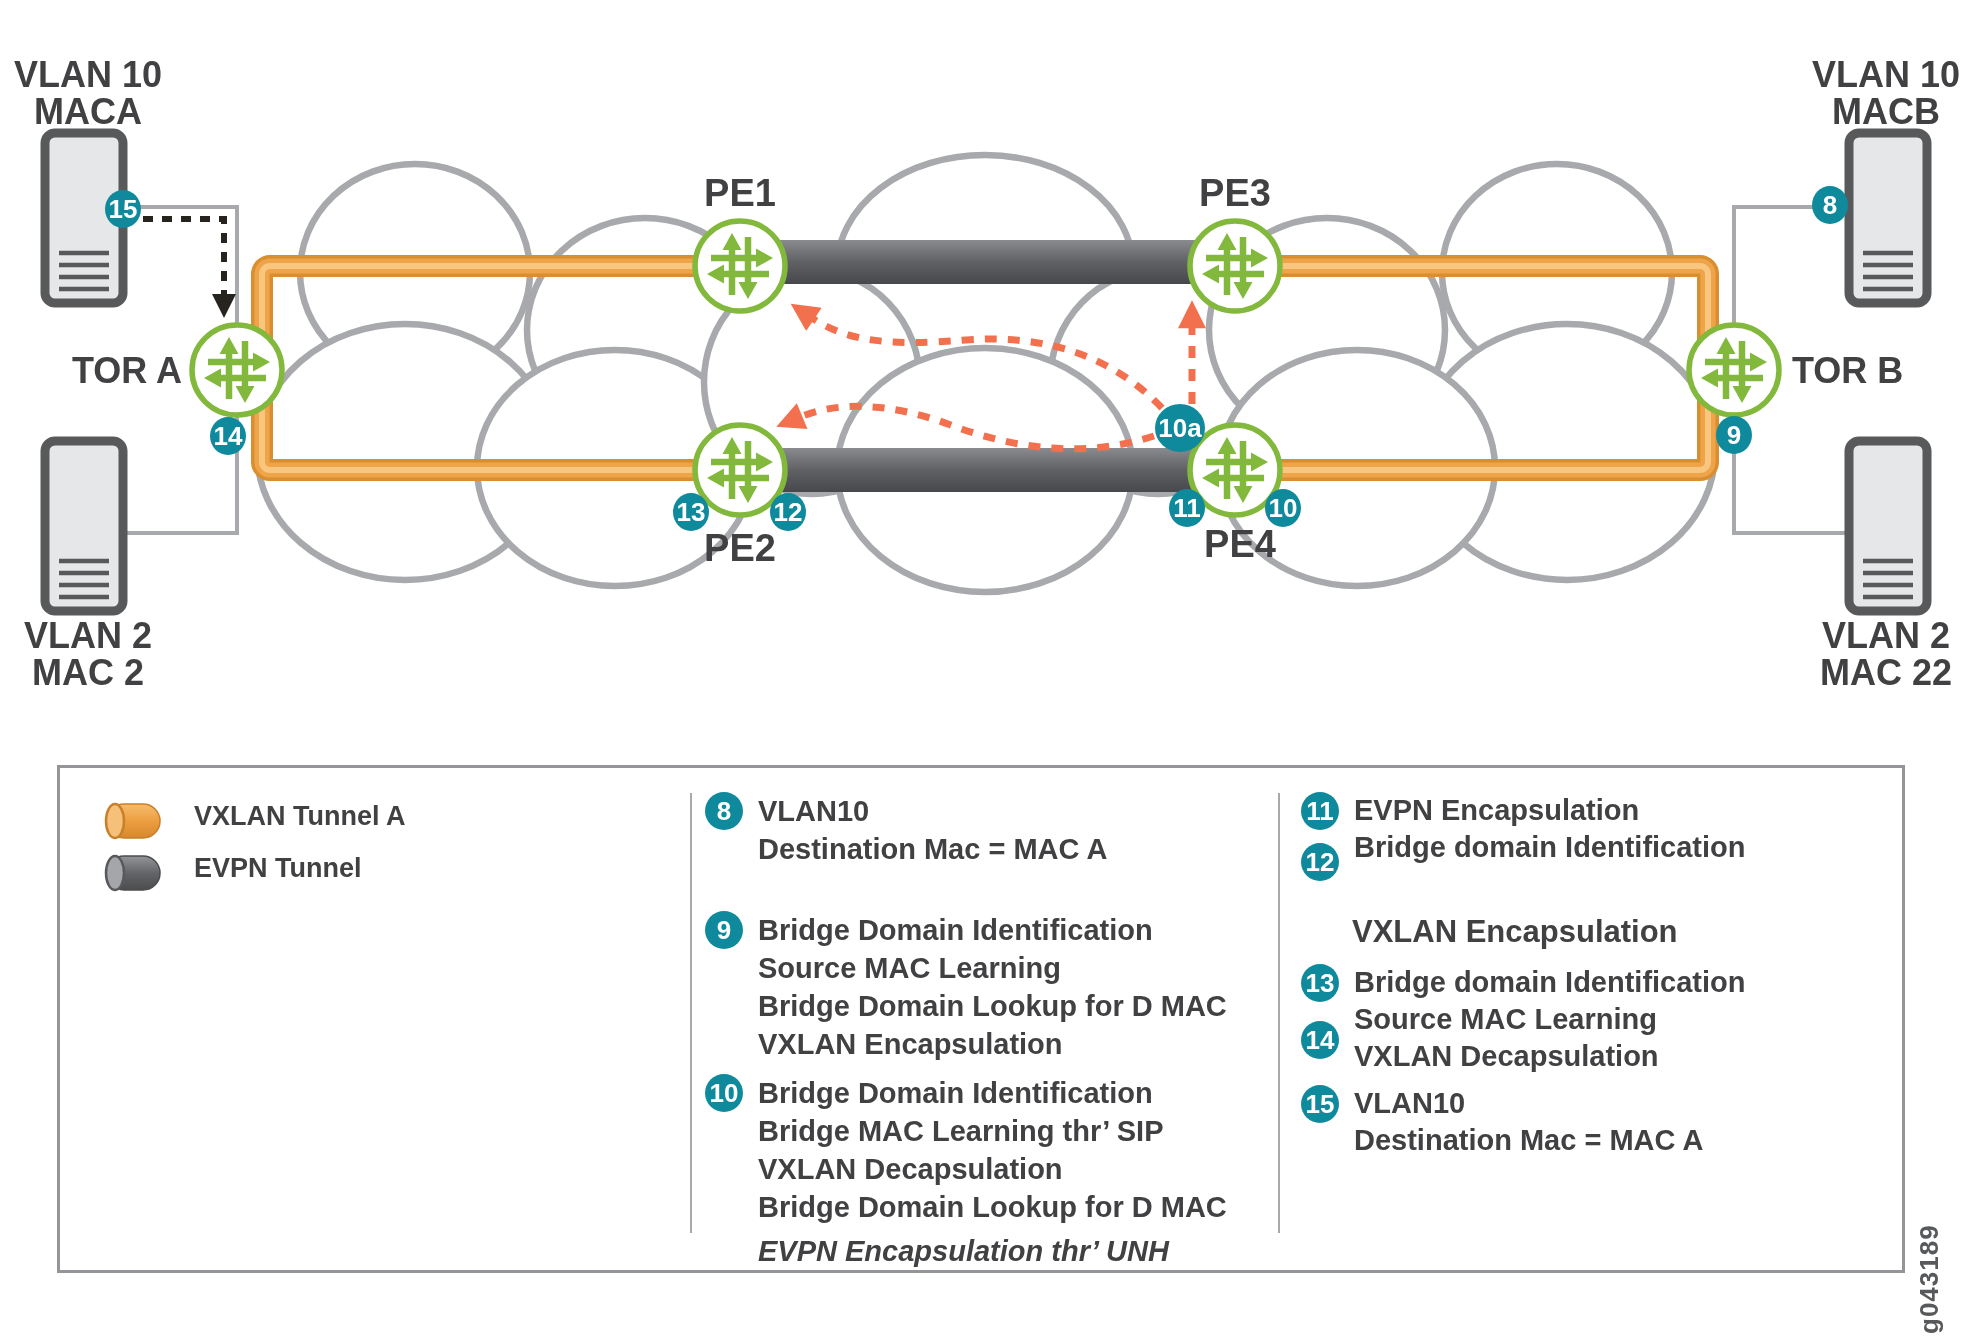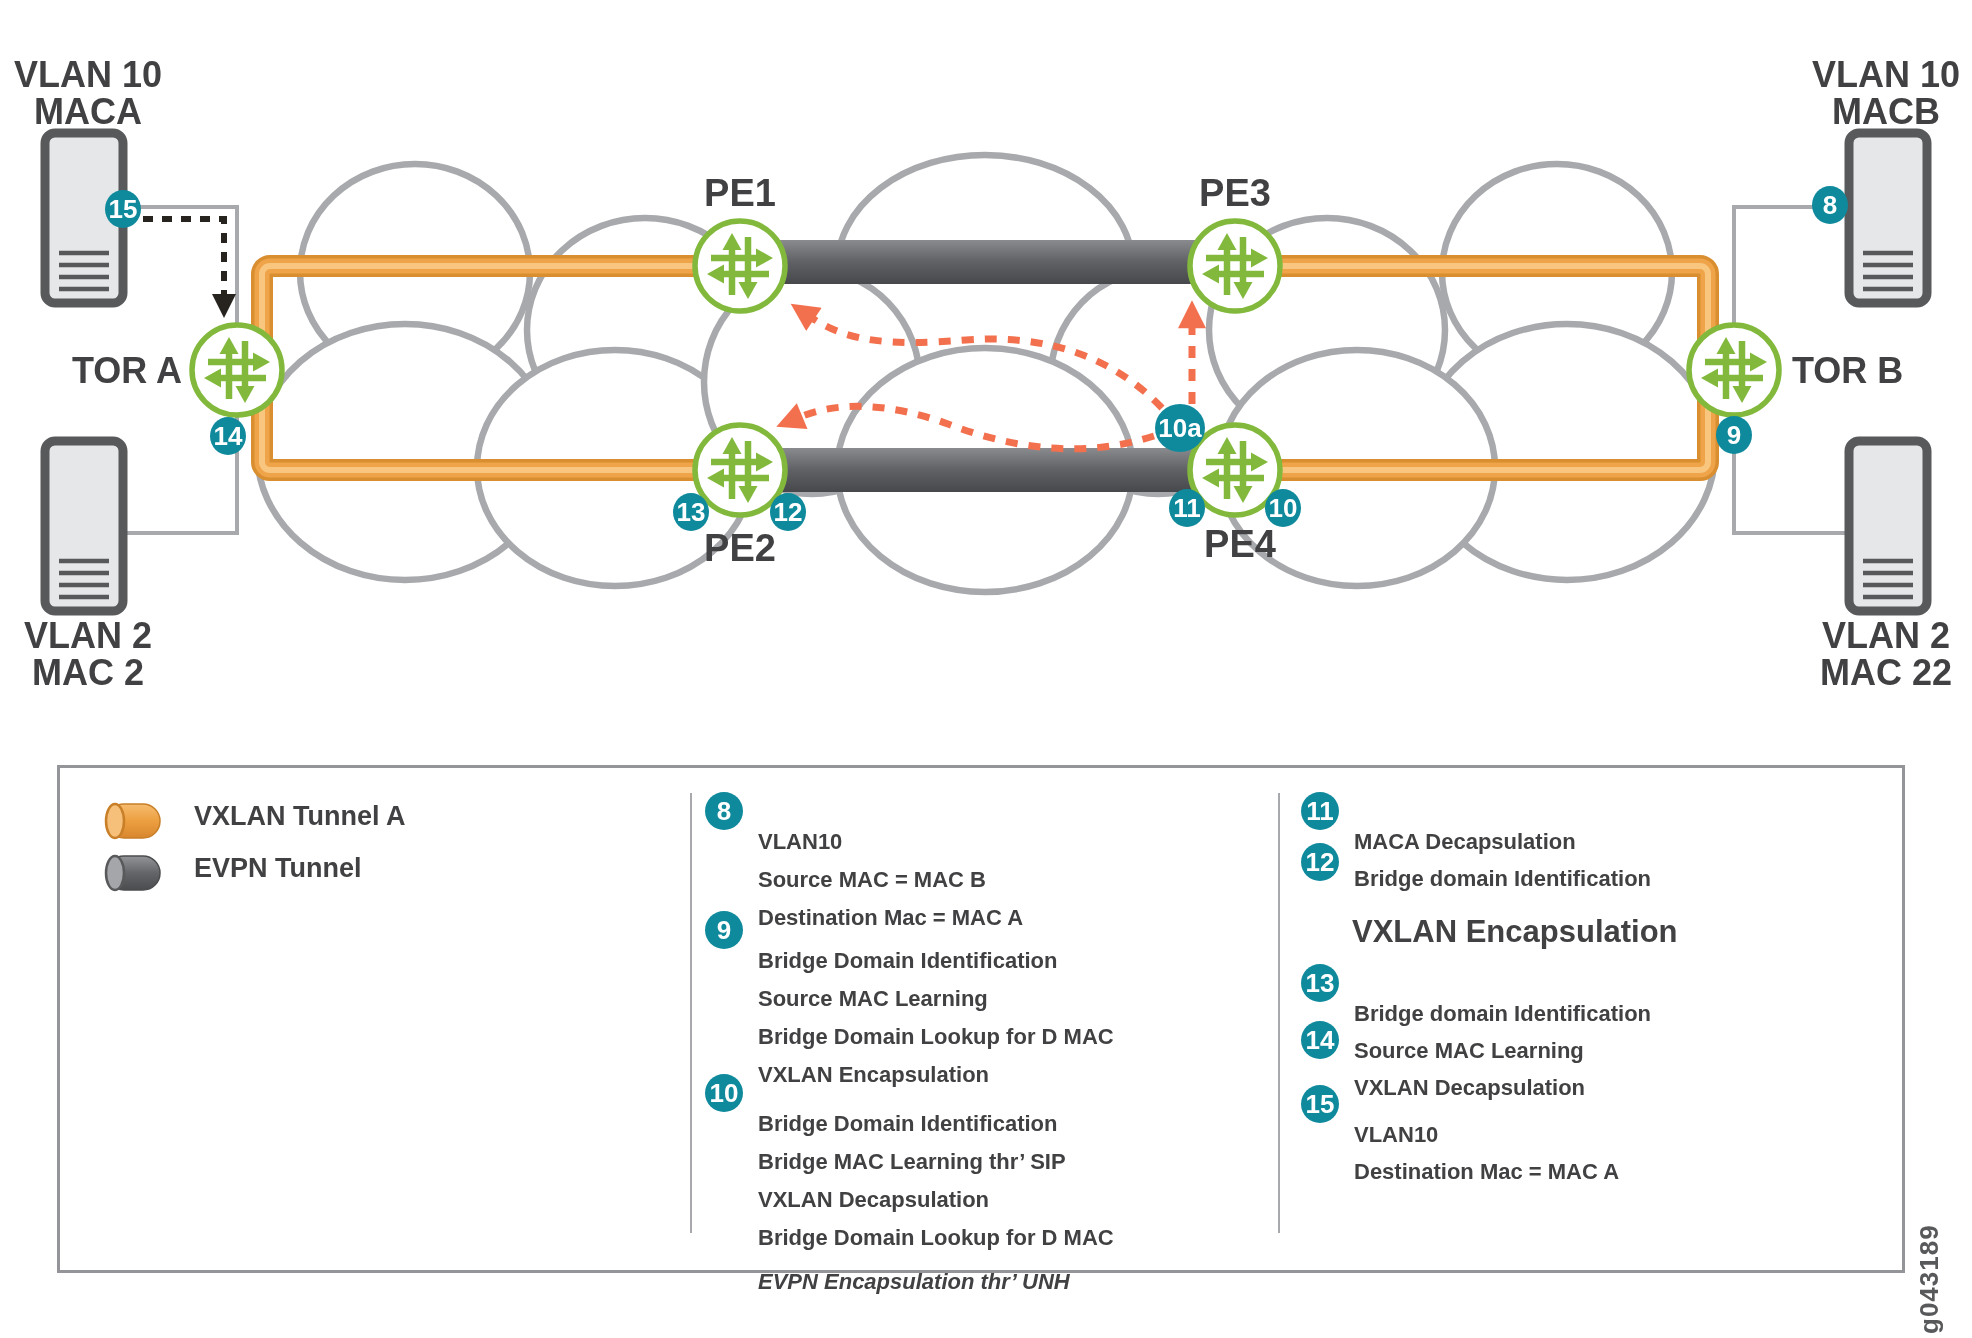--- a/index.html
+++ b/index.html
@@ -12,21 +12,21 @@
              border:3px solid #939598;box-sizing:border-box;background:#fff;}
   .lrow{position:absolute;left:38px;display:flex;align-items:flex-start;gap:32px;}
   .lrow .sw{width:64px;height:40px;flex:0 0 64px;display:flex;align-items:center;}
   .llabel{font-size:27px;font-weight:700;color:#414042;white-space:nowrap;}
   .divider{position:absolute;width:2px;background:#A7A9AC;top:25px;height:440px;}
   .step{position:absolute;display:flex;gap:15px;}
   .badgecol{width:38px;flex:0 0 38px;position:relative;}
   .badge{width:38px;height:38px;border-radius:50%;background:#0F8A9C;color:#fff;
          font-size:26px;font-weight:700;display:flex;align-items:center;justify-content:center;}
   .badge.abs{position:absolute;left:0;}
-  .lines{font-size:22px;font-weight:700;color:#414042;line-height:38px;white-space:nowrap;margin-top:31px;}
+  .lines{font-size:29px;font-weight:700;color:#414042;line-height:38px;white-space:nowrap;}
   .lines.rt{line-height:37px;}
   .extra{margin-top:6px;font-style:italic;}
   .soleline{position:absolute;font-size:31px;font-weight:700;color:#414042;white-space:nowrap;}
   .figid{position:absolute;left:1914px;top:1334px;transform:rotate(-90deg);transform-origin:0 0;
          font-size:26px;font-weight:700;color:#58595B;letter-spacing:1px;white-space:nowrap;}
 </style>
 </head>
 <body>
 
 <div id="stage">
@@ -216,21 +216,20 @@
 
     <div class="divider" style="left:630px;"></div>
     <div class="divider" style="left:1218px;"></div>
 
     <div class="step" style="left:645px;top:24px;">
       <div class="badgecol">
         <div class="badge">8</div>
       </div>
       <div class="lines">
         <div>VLAN10</div>
-        <div>Source MAC = MAC B</div>
         <div>Destination Mac = MAC A</div>
       </div>
     </div>
 
     <div class="step" style="left:645px;top:143px;">
       <div class="badgecol">
         <div class="badge">9</div>
       </div>
       <div class="lines">
         <div>Bridge Domain Identification</div>
@@ -252,21 +251,21 @@
         <div class="extra">EVPN Encapsulation thr’ UNH</div>
       </div>
     </div>
 
     <div class="step" style="left:1241px;top:24px;">
       <div class="badgecol">
         <div class="badge">11</div>
         <div class="badge abs" style="top:51px;">12</div>
       </div>
       <div class="lines rt">
-        <div>MACA Decapsulation</div>
+        <div>EVPN Encapsulation</div>
         <div>Bridge domain Identification</div>
       </div>
     </div>
 
     <div class="soleline" style="left:1292px;top:146px;">VXLAN Encapsulation</div>
 
     <div class="step" style="left:1241px;top:196px;">
       <div class="badgecol">
         <div class="badge">13</div>
         <div class="badge abs" style="top:57px;">14</div>

